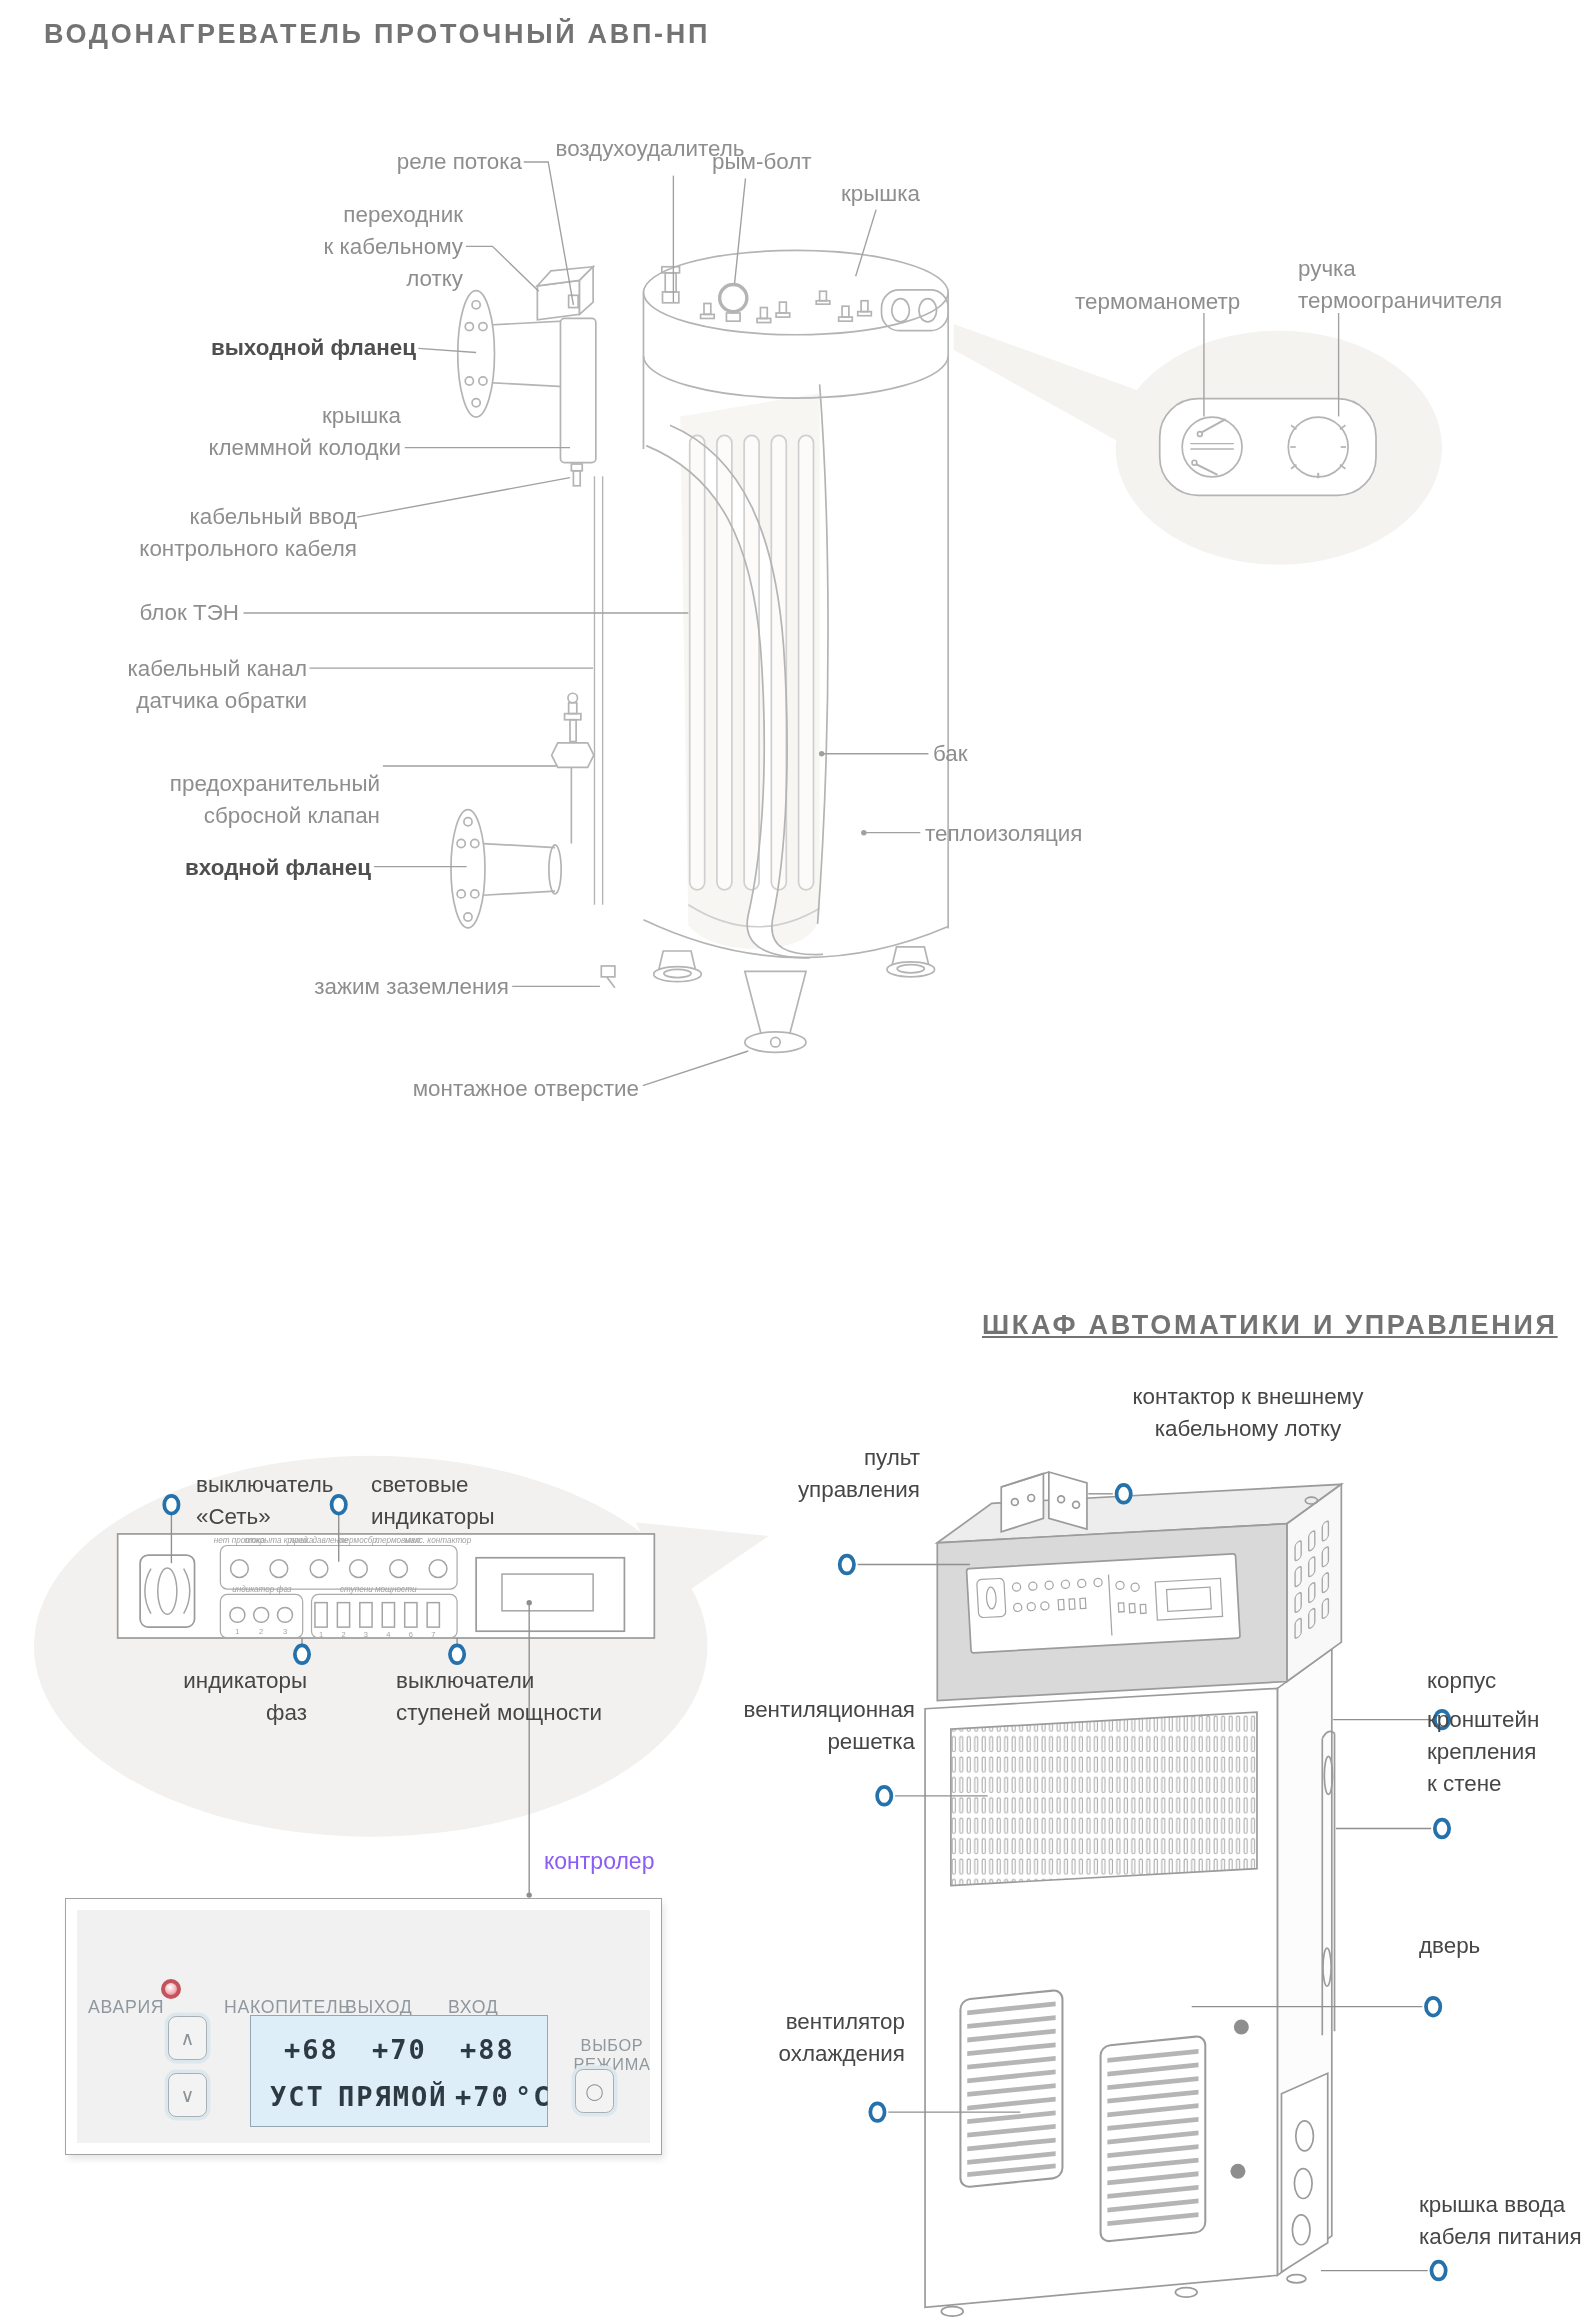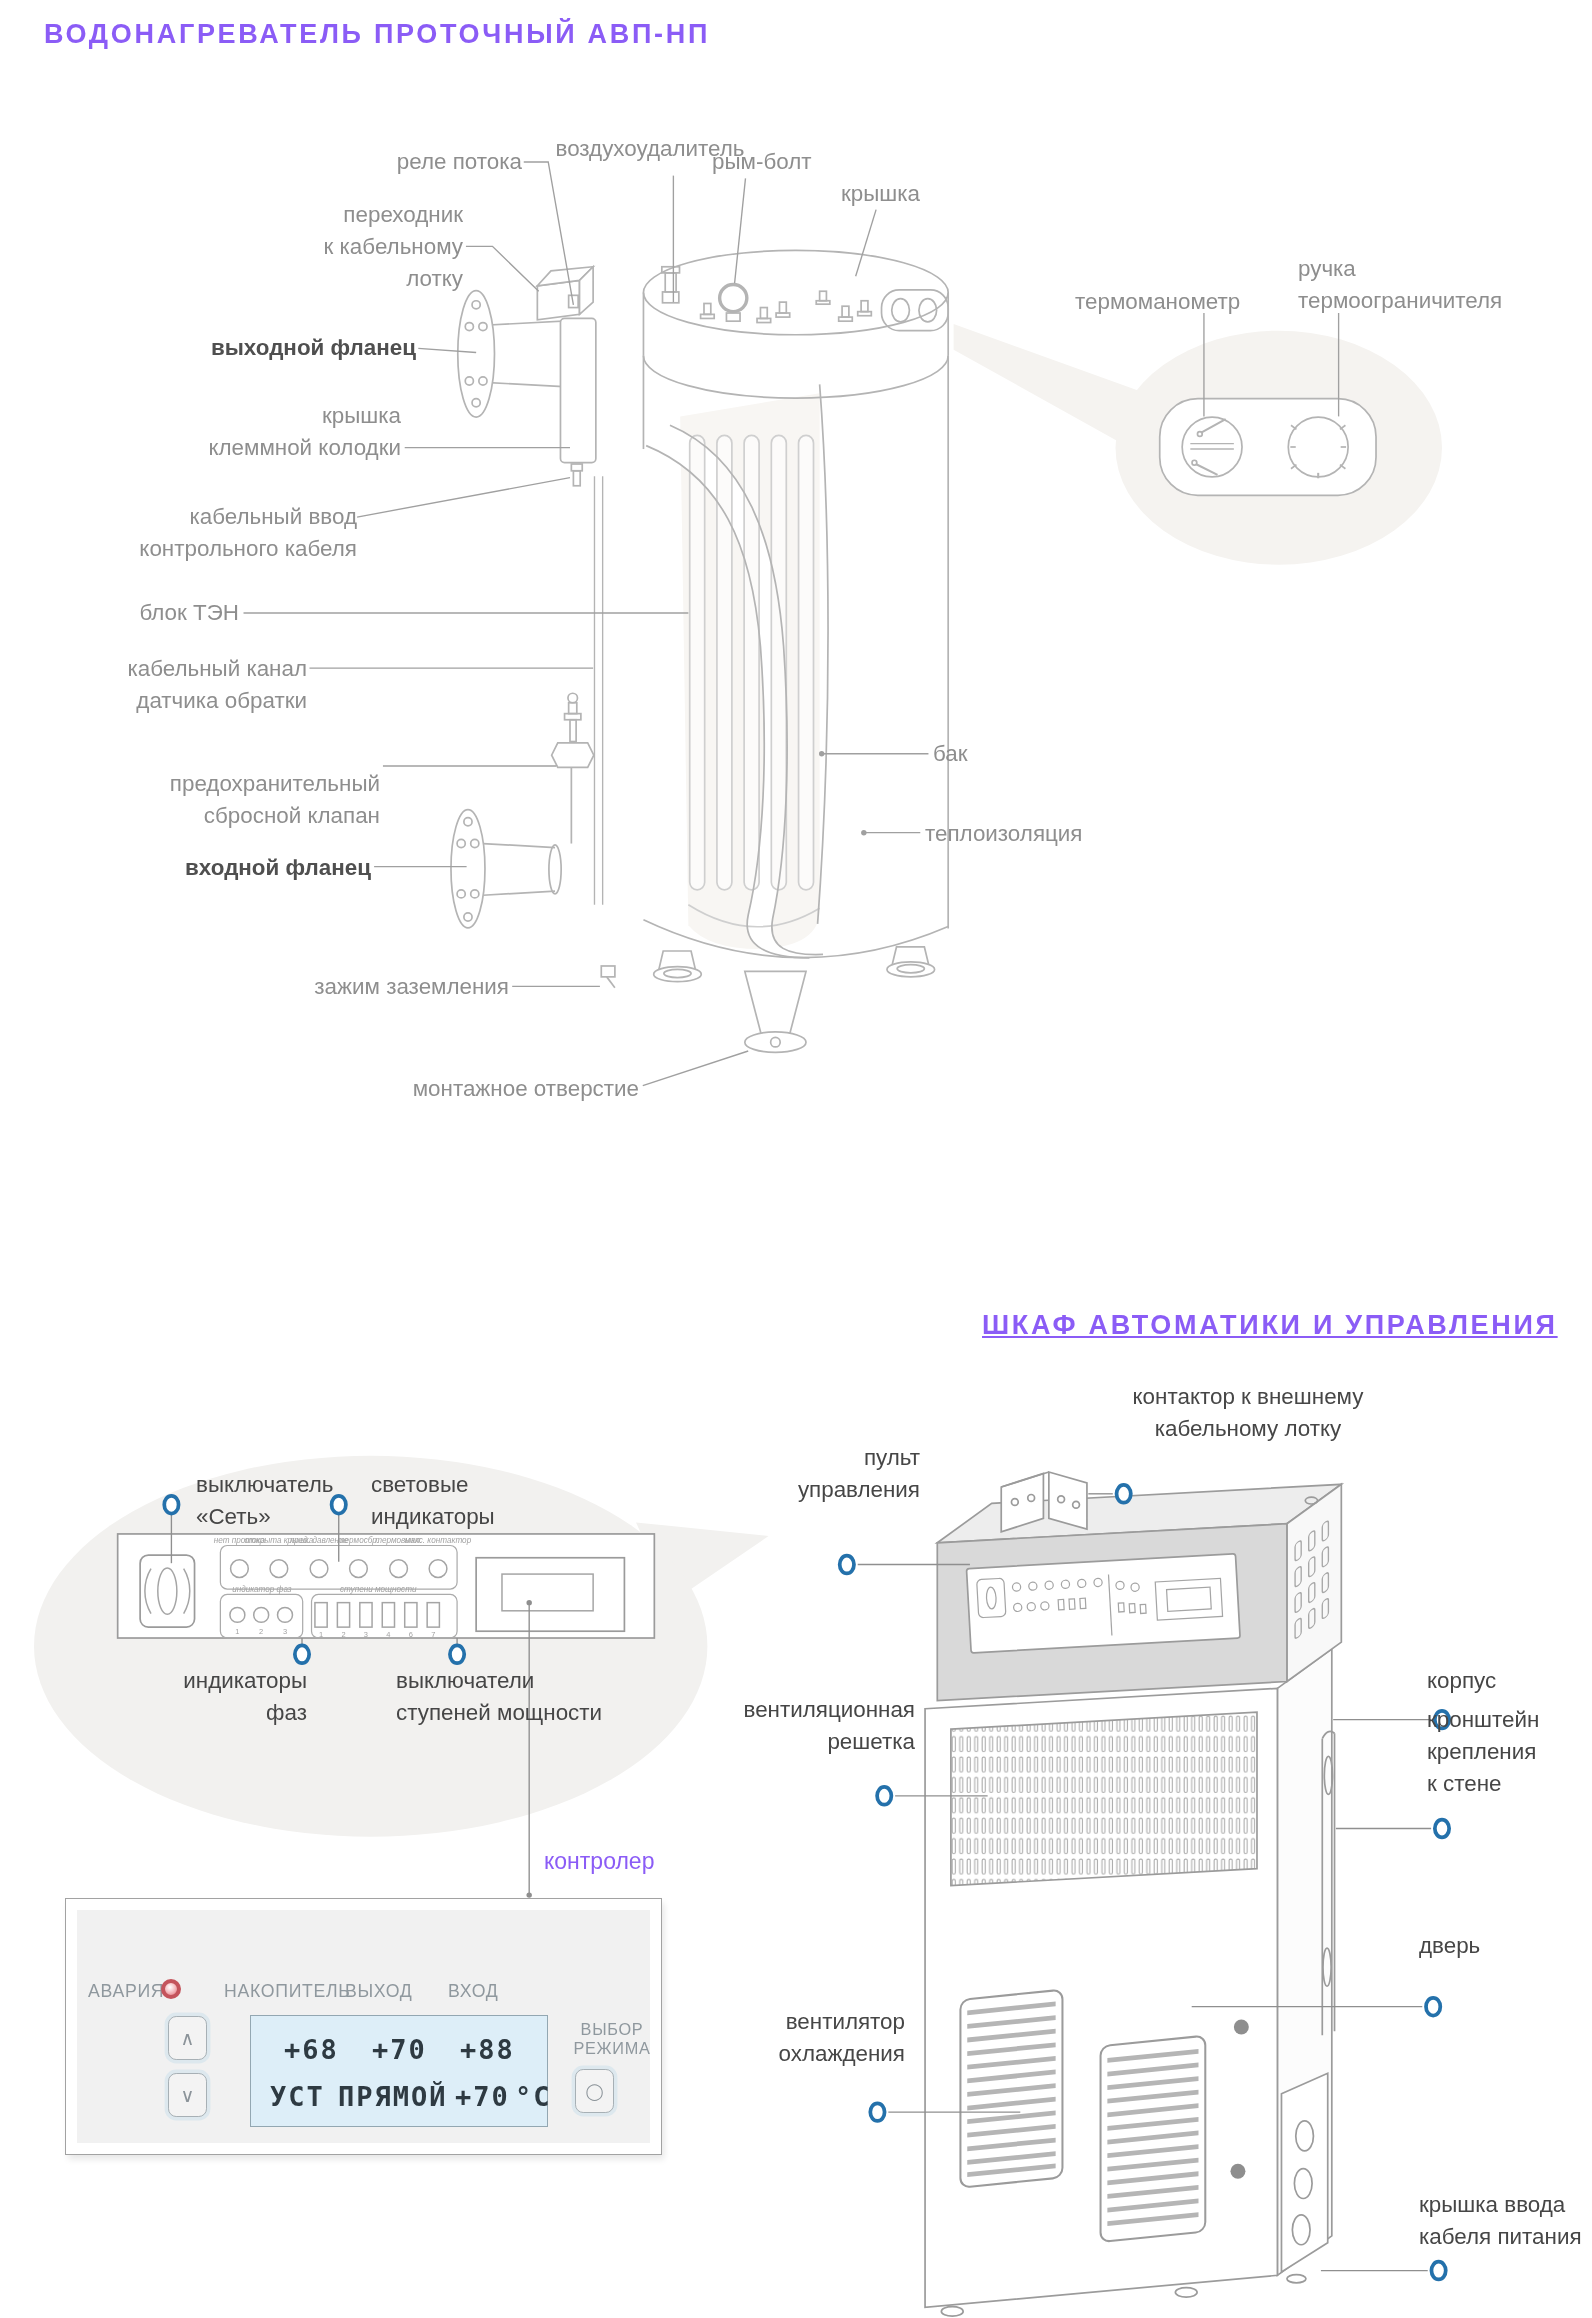--- a/index.html
+++ b/index.html
@@ -1,30 +1,30 @@
 <!DOCTYPE html>
 <html style="font-size:11px"><head>
 <meta charset="utf-8">
 <style>
   html,body{margin:0;padding:0;background:#fff;}
   .canvas{position:relative;width:1593px;height:2319px;background:#fff;overflow:hidden;
           font-family:"Liberation Sans","DejaVu Sans",sans-serif;}
   .art{position:absolute;left:0;top:0;}
-  .ttl{position:absolute;font-size:27px;font-weight:bold;letter-spacing:2.7px;color:#8b5cf6;white-space:nowrap;}
+  .ttl{position:absolute;font-size:27px;font-weight:bold;letter-spacing:2.7px;color:#737373;white-space:nowrap;}
   .lbl{position:absolute;font-size:22.4px;line-height:32px;color:#8e8e8e;white-space:nowrap;z-index:5;}
   .lbl span{display:block;}
   .lbl.r{transform:translateX(-100%);text-align:right;}
   .lbl.c{transform:translateX(-50%);text-align:center;}
   .lbl.b{font-weight:bold;color:#4f4f4f;}
   .lbl.dk{color:#464646;}
   
   .controller{position:absolute;left:65px;top:1898px;width:595px;height:255px;background:#fff;
               border:1.7px solid #a2a2a2;box-shadow:2.7px 4.8px 6.8px rgba(0,0,0,.10);z-index:4;}
   .controller .inner{position:absolute;left:11px;top:11px;right:11px;bottom:11px;background:#f1f1f1;}
-  .ctl-txt{position:absolute;font-size:17.7px;color:#8f989e;letter-spacing:0.7px;white-space:nowrap;}
+  .ctl-txt{position:absolute;font-size:17.7px;color:#8f989e;letter-spacing:0.7px;white-space:nowrap;margin-top:16px;}
   .led{position:absolute;left:95px;top:80px;width:12.2px;height:12.2px;border-radius:50%;
        border:4.1px solid #c4545c;background:radial-gradient(circle at 42% 35%,#fff 0%,#f6c2c6 45%,#e2737b 100%);}
   .lcd{position:absolute;left:184px;top:116px;width:296px;height:110px;background:#ddeef8;
        border:1.7px solid #93a7b2;}
   .lcd span{position:absolute;font-family:"DejaVu Sans Mono",monospace;font-weight:bold;
             font-size:27px;color:#2e3a42;letter-spacing:2px;white-space:nowrap;}
   .btn{position:absolute;width:37px;height:42px;border:1.7px solid #a7b0b5;border-radius:8.2px;
        background:#f3f3f3;box-shadow:0 0 0 3.4px #dde8ee;display:flex;align-items:center;justify-content:center;
        font-size:19px;color:#8b9399;}
 </style>

